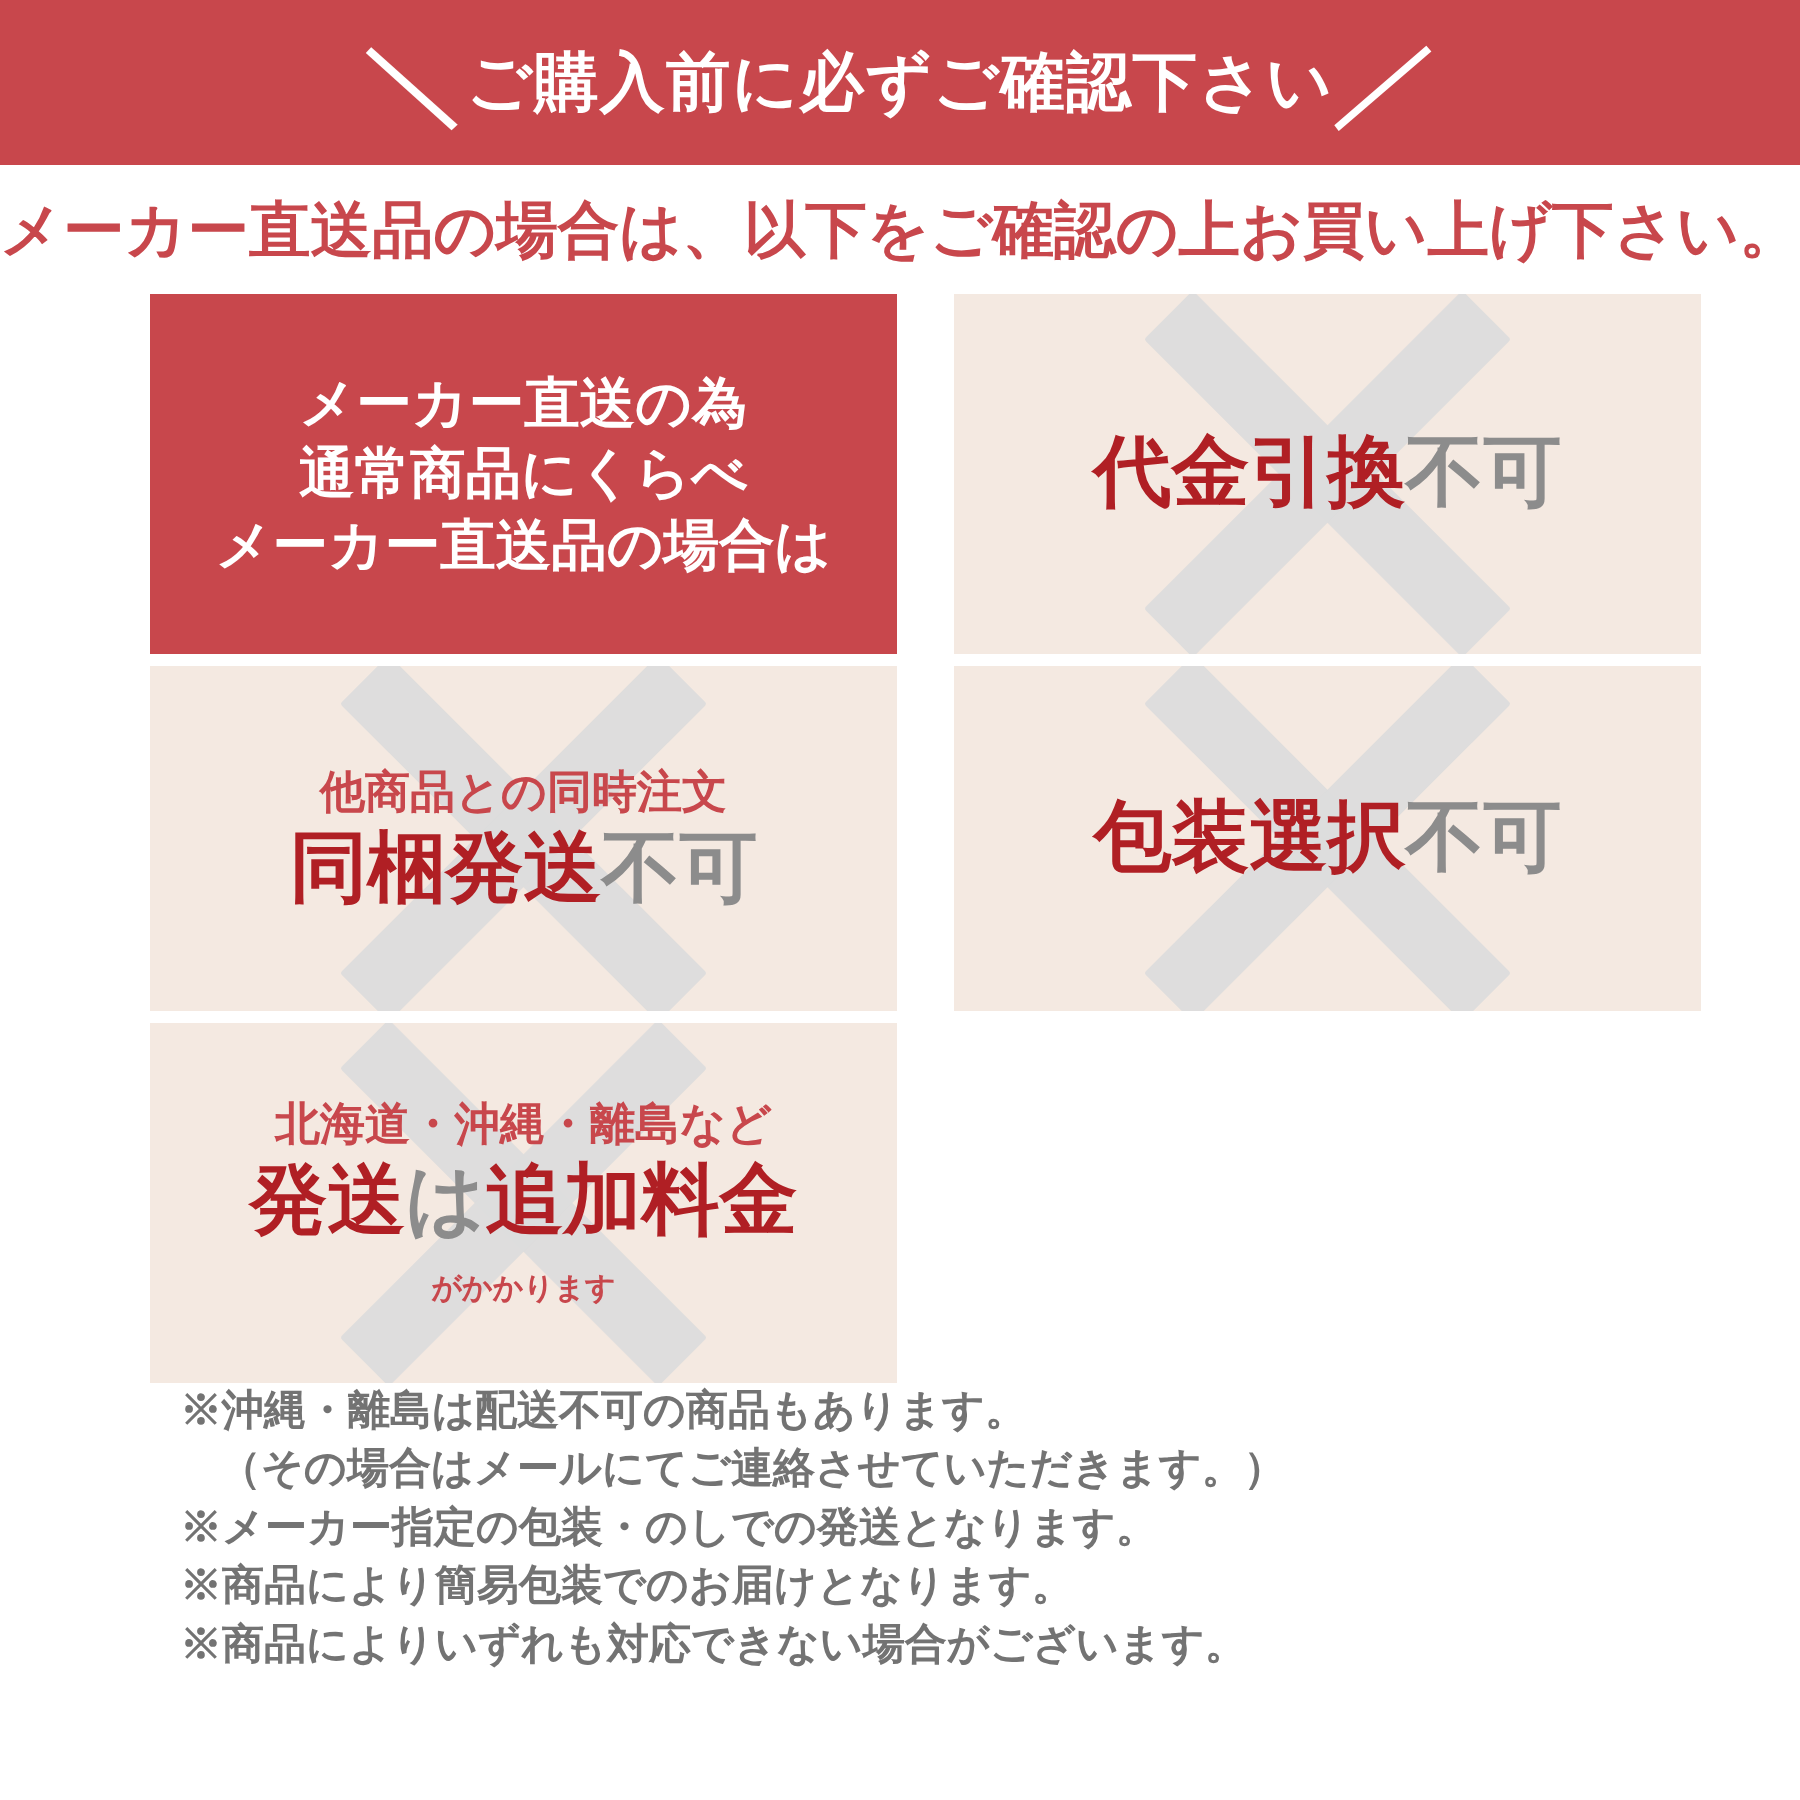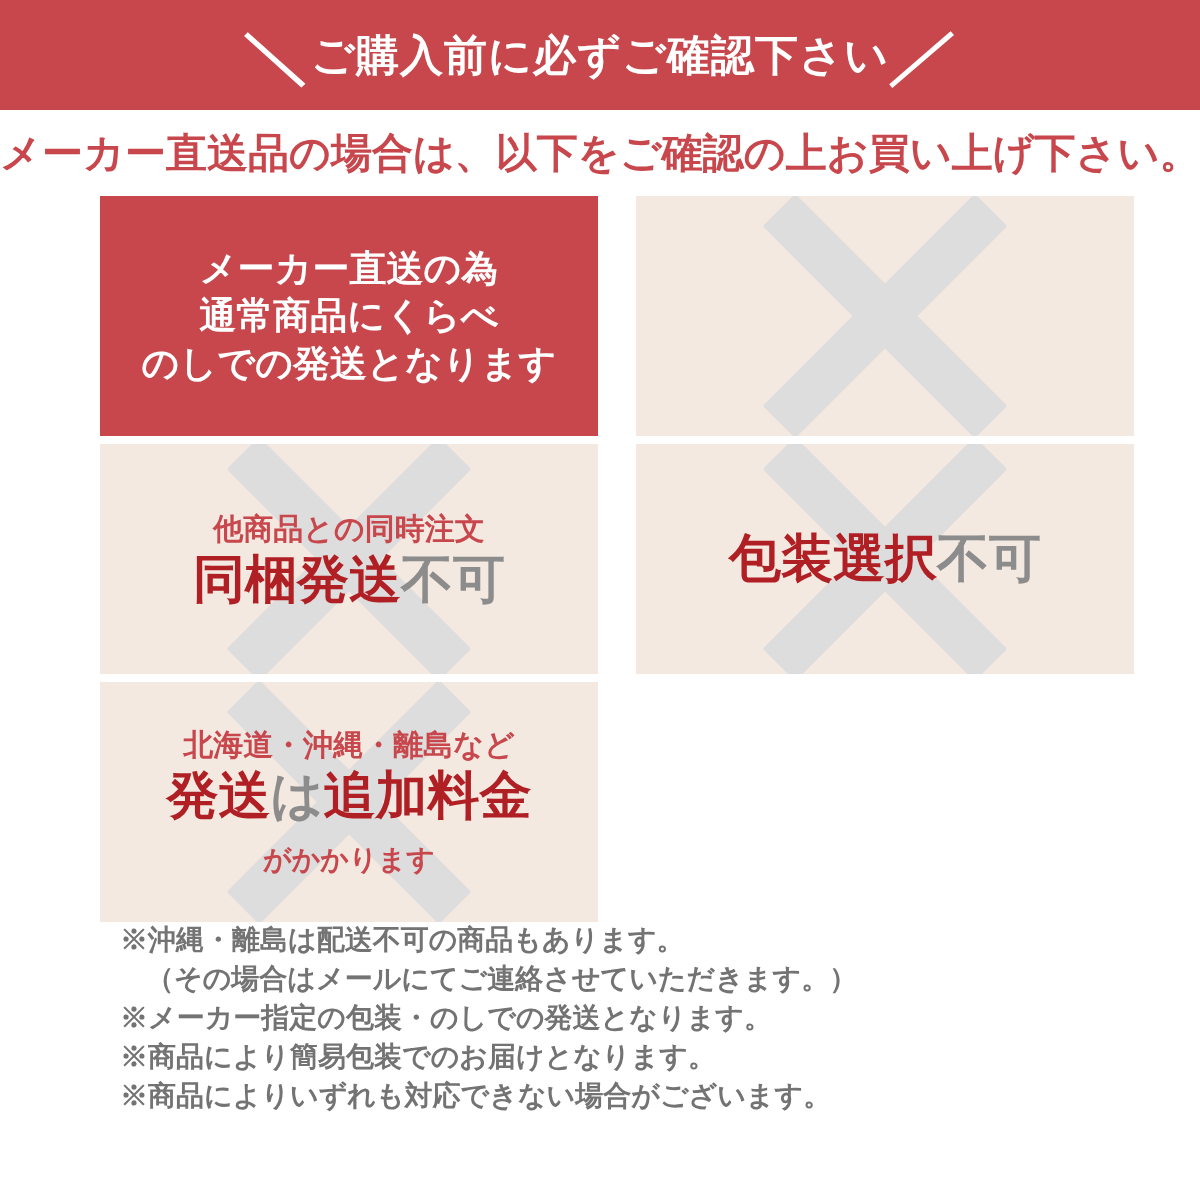--- a/index.html
+++ b/index.html
@@ -141,21 +141,21 @@
   .line-big {
     font-size: 52px;
     font-weight: bold;
     white-space: nowrap;
     line-height: 1.1;
   }
   .line-big .red { color: #b01f24; }
   .line-big .grey { color: #8c8c8c; }
   .line-tail {
     color: #c8474c;
-    font-size: 28px;
+    font-size: 20px;
     font-weight: bold;
     white-space: nowrap;
     margin-top: 18px;
   }
 
   
   .notes {
     position: absolute;
     left: 120px;
     top: 922px;
@@ -183,29 +183,34 @@
   </div>
 
   <div class="lead">メーカー直送品の場合は、以下をご確認の上お買い上げ下さい。</div>
 
   <div class="grid">
 
     <div class="cell filled">
       <div class="content">
         <div class="line-white">メーカー直送の為</div>
         <div class="line-white">通常商品にくらべ</div>
-        <div class="line-white">のしでの発送となります</div>
-      </div>
-    </div>
-
-    <div class="cell">
-      <div class="xmark">
-          <span class="a"></span>
-          <span class="b"></span>
-        </div>
+        <div class="line-white">メーカー直送品の場合は</div>
+      </div>
+    </div>
+
+    <div class="cell">
+      <div class="xmark">
+          <span class="a"></span>
+          <span class="b"></span>
+        </div>
+      <div class="content">
+        <div class="line-big">
+          <span class="red">代金引換</span><span class="grey">不可</span>
+        </div>
+      </div>
     </div>
 
     <div class="cell">
       <div class="xmark">
           <span class="a"></span>
           <span class="b"></span>
         </div>
       <div class="content">
         <div class="line-small">他商品との同時注文</div>
         <div class="line-big">

